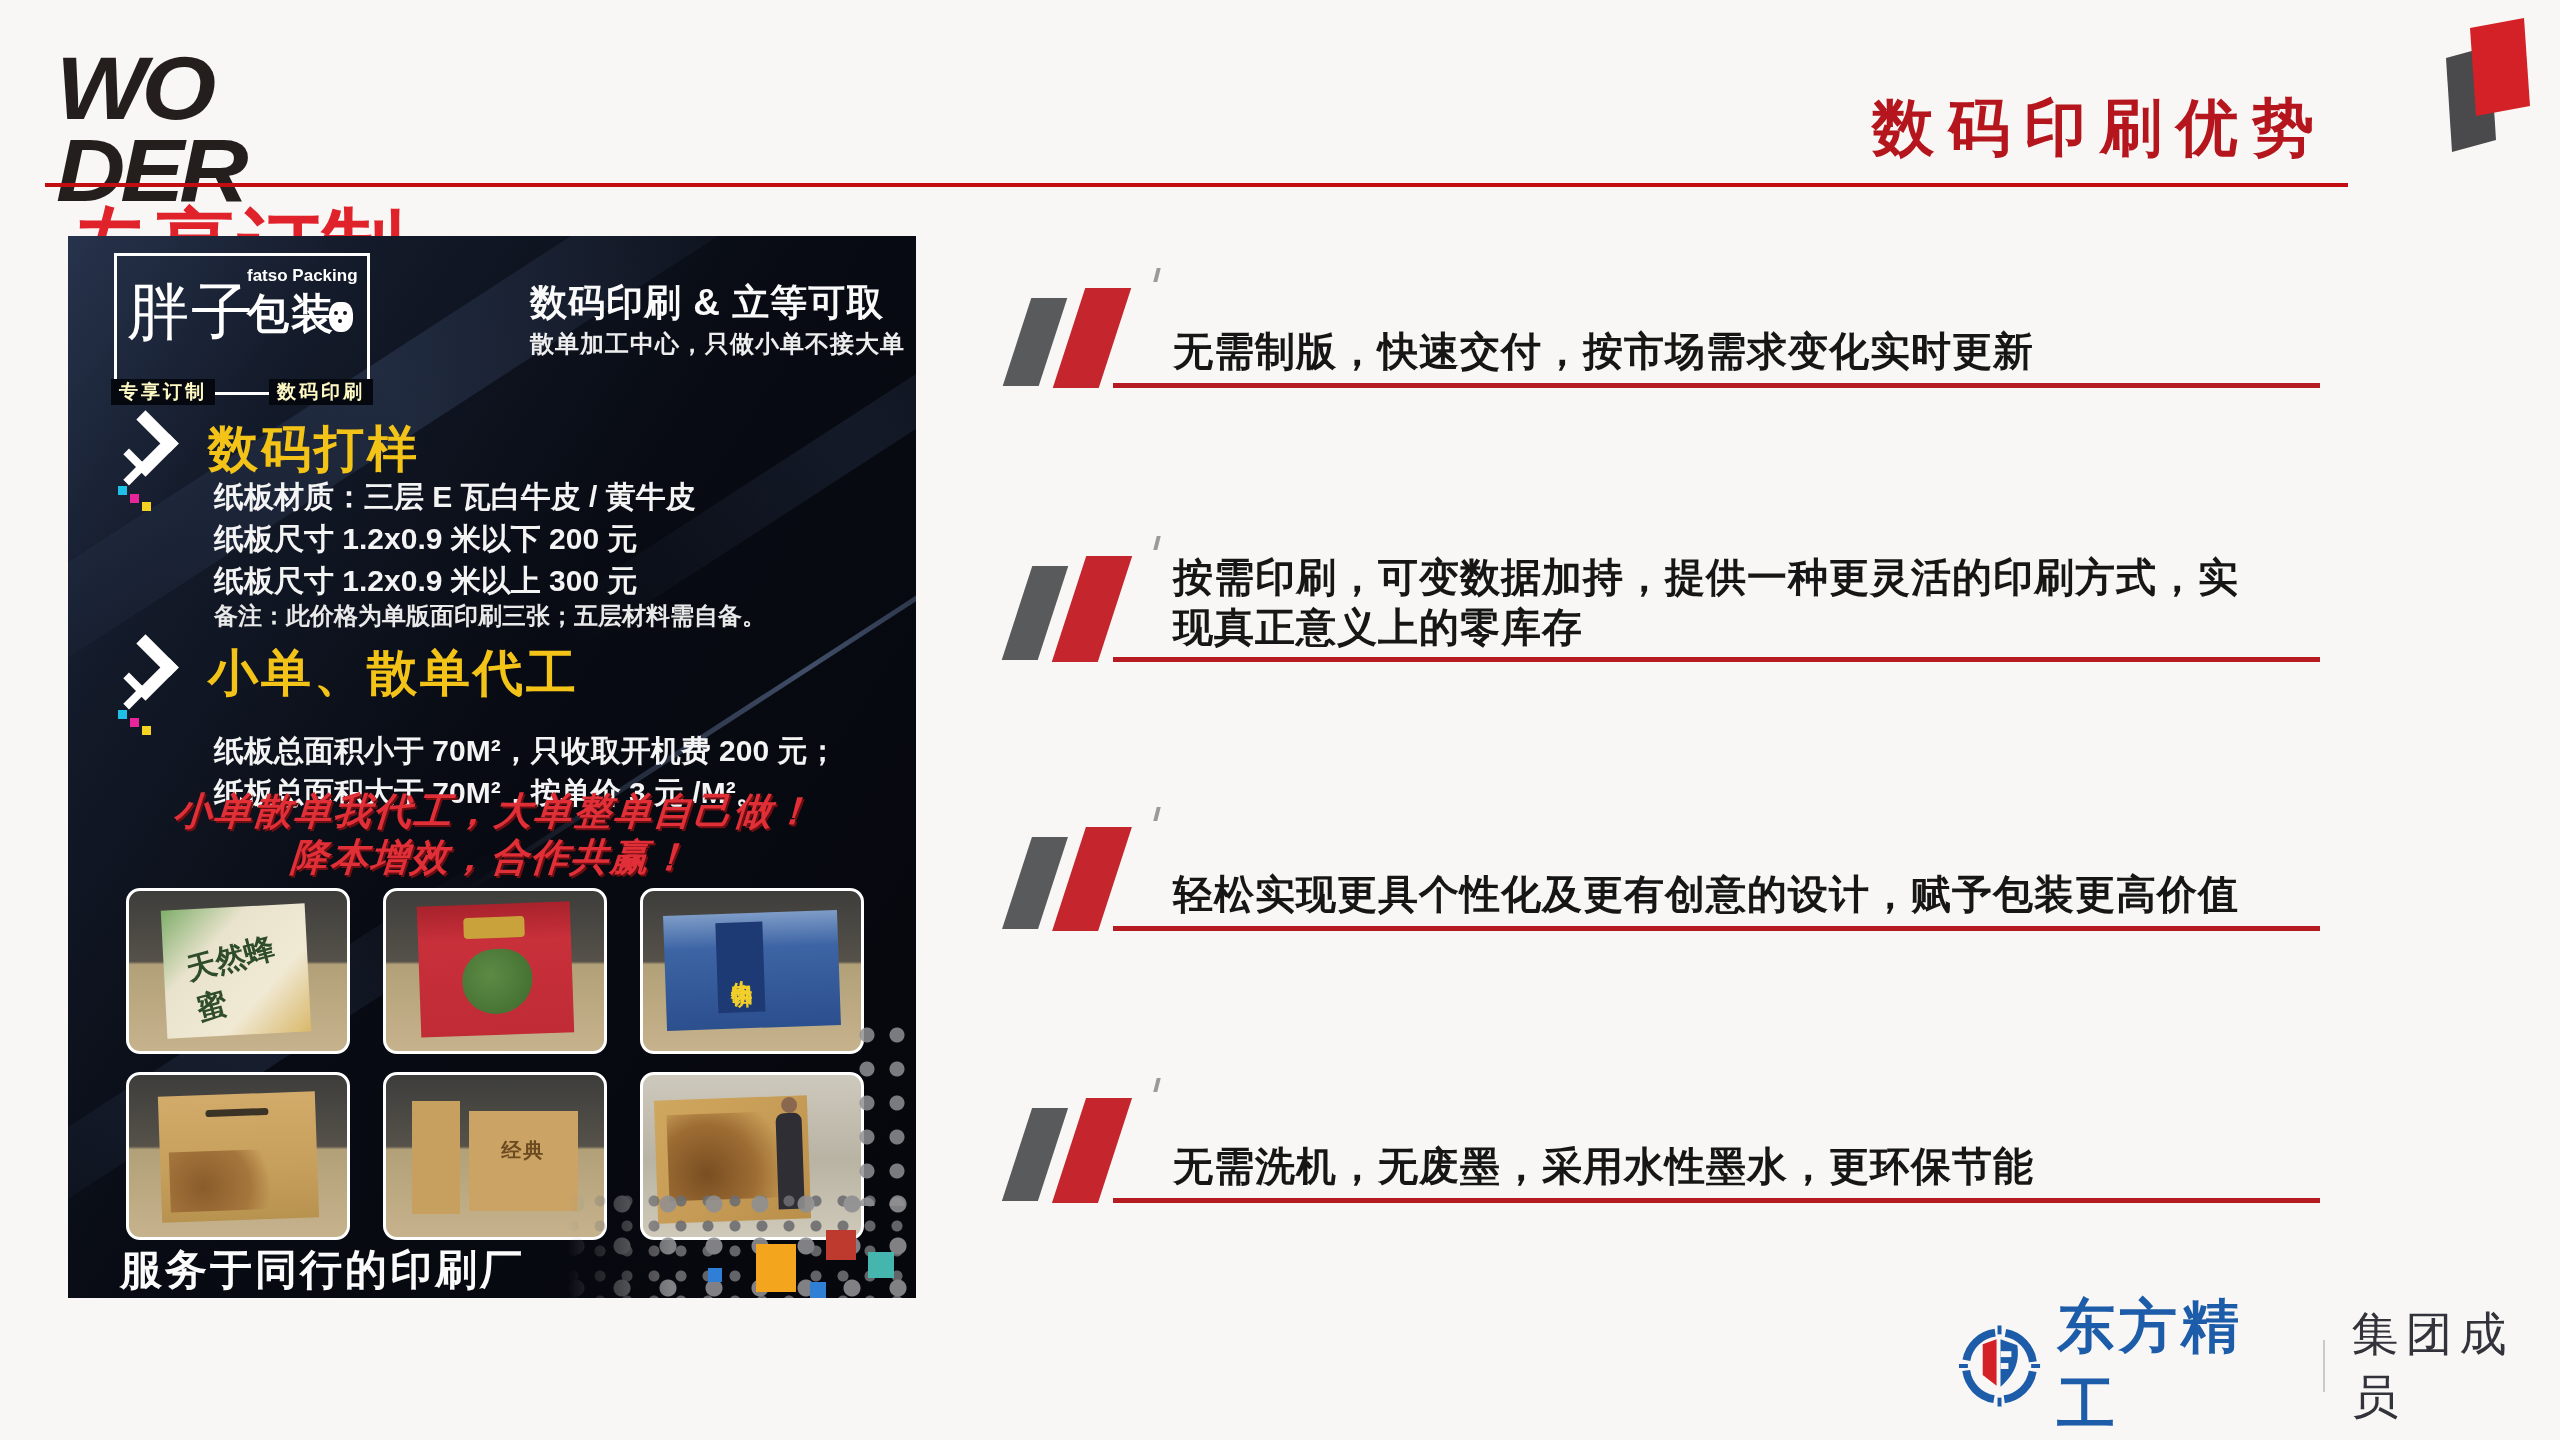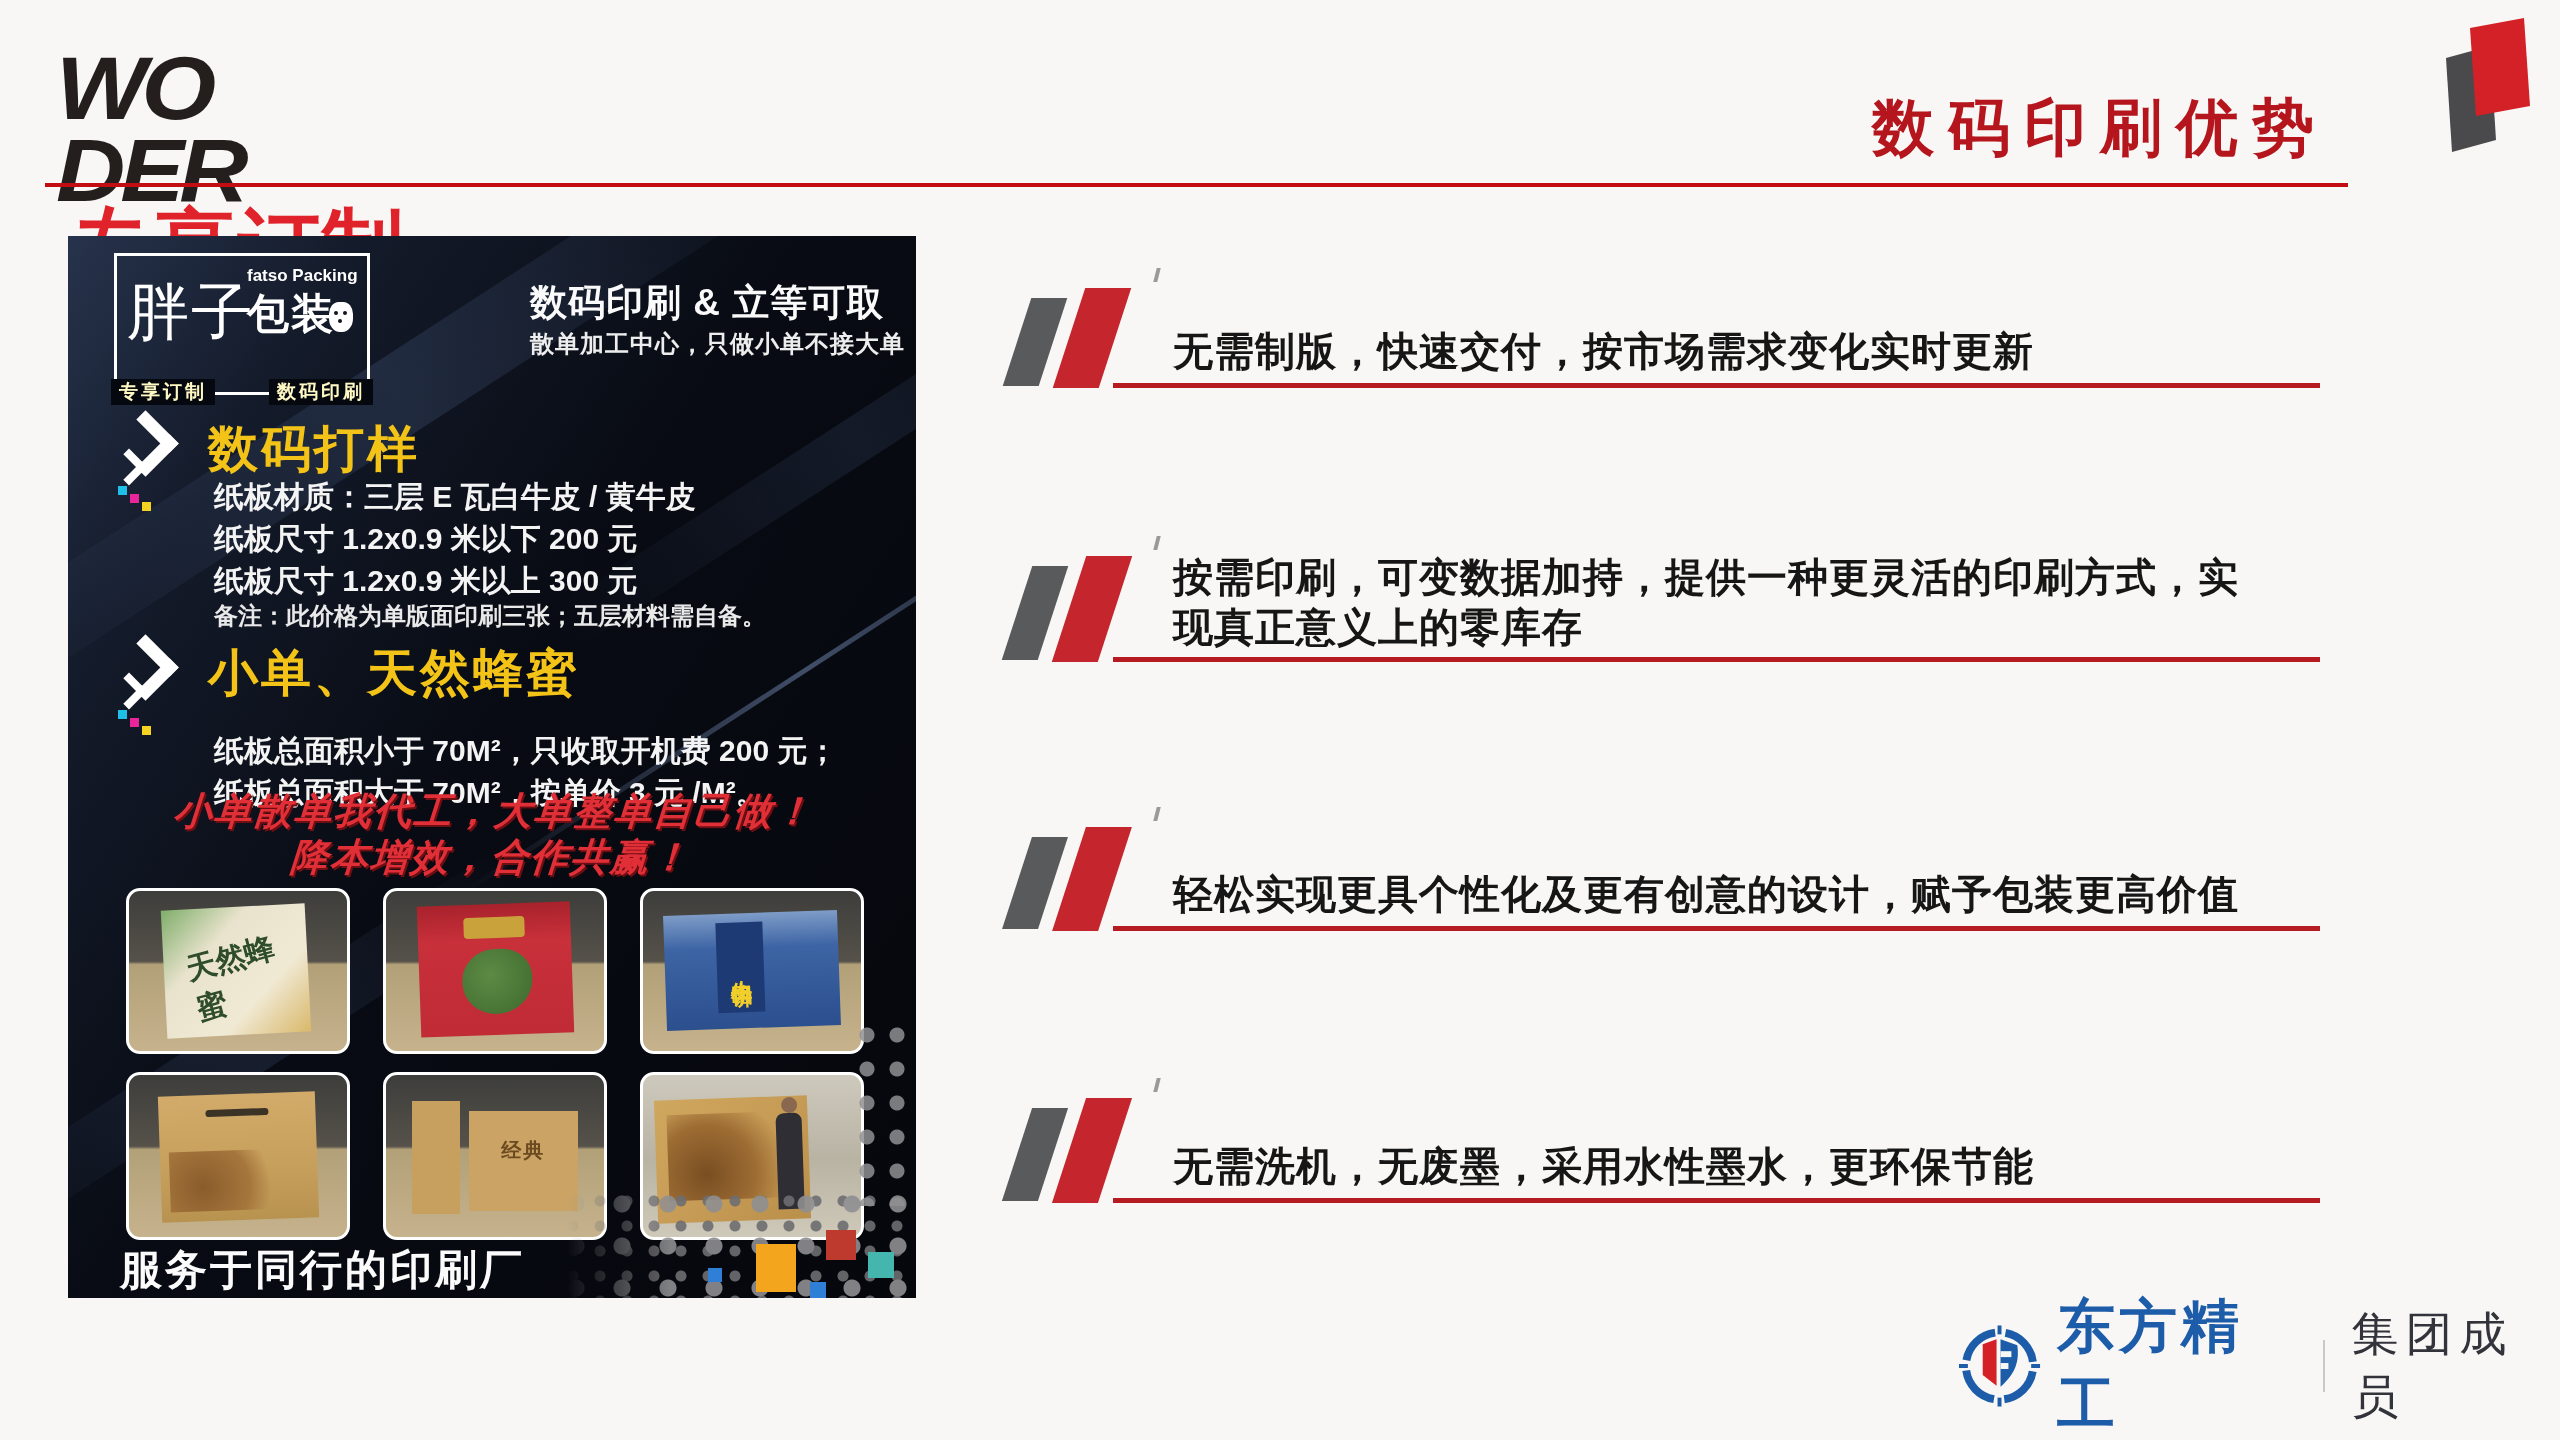--- a/index.html
+++ b/index.html
@@ -181,21 +181,21 @@
 纸板尺寸 1.2x0.9 米以上 300 元</div>
     <div class="sec-note">备注：此价格为单版面印刷三张；五层材料需自备。</div>
 
     <div class="chevrons sec2-ch">
       <span class="chev-big"></span>
         <span class="chev-sm"></span>
       <span class="dot dc"></span>
         <span class="dot dm"></span>
         <span class="dot dy"></span>
     </div>
-    <div class="sec-title st2">小单、天然蜂蜜</div>
+    <div class="sec-title st2">小单、散单代工</div>
     <div class="sec-lines sl2">纸板总面积小于 70M²，只收取开机费 200 元；
 纸板总面积大于 70M²，按单价 3 元 /M²。</div>
 
     <div class="slogan">小单散单我代工，大单整单自己做！
 降本增效，合作共赢！</div>
 
     <div class="thumb r1 c1">
       <div class="boxshape b1">
           <span class="lbl">天然蜂蜜</span>
         </div>

